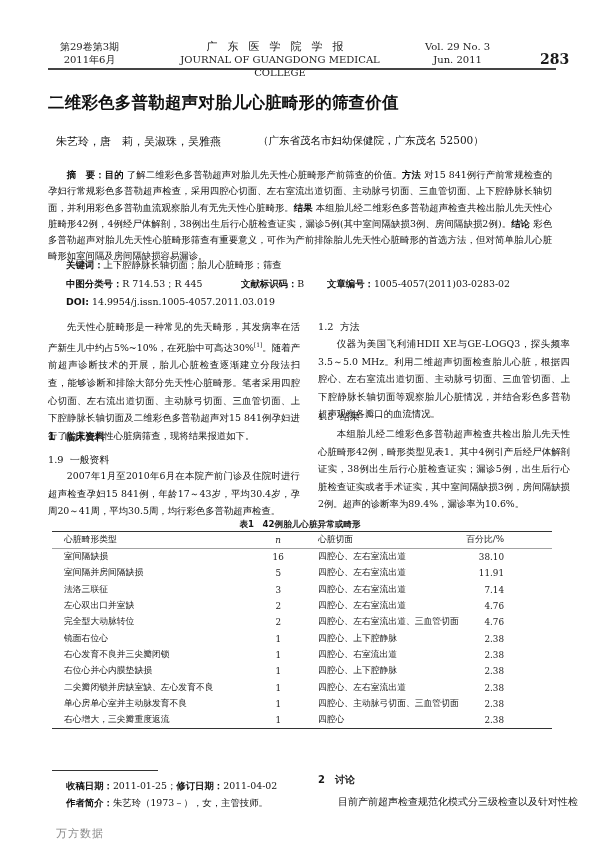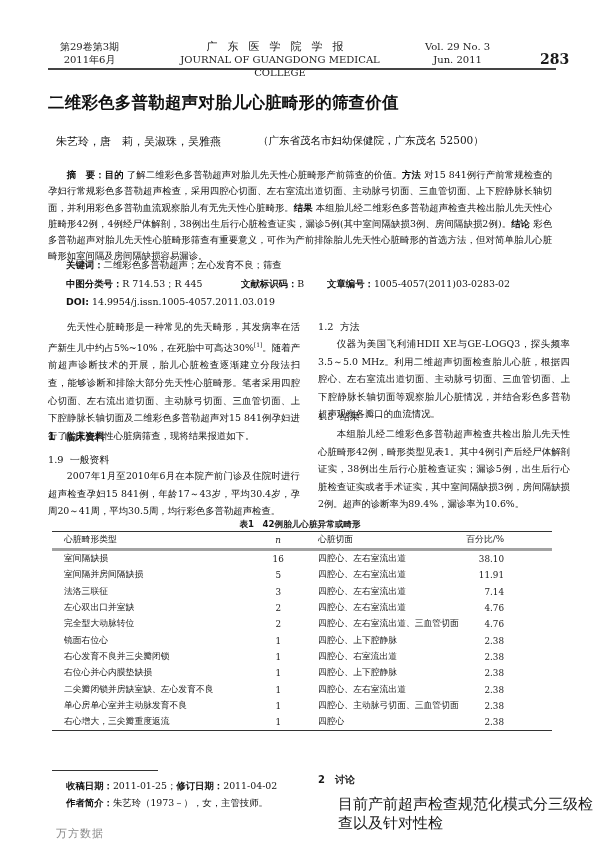--- a/index.html
+++ b/index.html
@@ -34,36 +34,36 @@
   .col-right { left: 318px; width: 252px; }
   .indent { text-indent: 2em; }
   .h1 { font-family: "DejaVu Sans", sans-serif; font-weight: bold; font-size: 10px; }
   .h2 { font-size: 9.8px; }
   .h2 .num { display: inline-block; width: 22px; }
   sup { font-size: 6px; }
 
   .table-caption { left: 48px; top: 519px; width: 504px; text-align: center; font-family: "DejaVu Sans", sans-serif; font-weight: bold; font-size: 8.6px; }
   table.tbl { position: absolute; left: 52px; top: 531px; width: 500px; border-collapse: collapse; font-size: 8.8px; }
   table.tbl th, table.tbl td { padding: 0; height: 16.3px; font-weight: normal; text-align: left; white-space: nowrap; }
-  table.tbl thead tr { border-top: 1.5px solid #333; border-bottom: 3px solid #a3a3a3; }
+  table.tbl thead tr { border-top: 1.5px solid #333; border-bottom: 1px solid #a3a3a3; }
   table.tbl thead th { height: 16px; }
   table.tbl tbody tr:last-child { border-bottom: 1.5px solid #333; }
   table.tbl td.c1, table.tbl th.c1 { padding-left: 12px; width: 180px; }
   table.tbl td.c2, table.tbl th.c2 { width: 95px; text-align: center; }
   table.tbl td.c3, table.tbl th.c3 { padding-left: 0; width: 150px; }
   table.tbl td.c4, table.tbl th.c4 { text-align: right; padding-right: 48px; }
   table.tbl th.c2 { font-style: italic; }
 
   .fn-rule { left: 52px; top: 770px; width: 106px; height: 1px; background: #333; }
   .fn { left: 66px; font-size: 9.4px; color: #111; }
   .fn b { font-family: "DejaVu Sans", sans-serif; font-weight: bold; }
   .fn1 { top: 780px; }
   .fn2 { top: 797px; }
   .disc-head { left: 318px; top: 773px; font-family: "DejaVu Sans", sans-serif; font-weight: bold; font-size: 10px; }
-  .disc-text { left: 338px; top: 795px; font-size: 15px; }
+  .disc-text { left: 338px; top: 795px; font-size: 10px; }
   .watermark { left: 56px; top: 826px; font-size: 11px; color: #888; letter-spacing: 1px; }
 </style>
 </head>
 <body>
 
 <div class="abs hdr hdr-left">
   <div>第29卷第3期</div>
   <div>2011年6月</div>
 </div>
 <div class="abs hdr hdr-center">
@@ -83,21 +83,21 @@
 
 <div class="abs abstract">
   <b>摘　要：</b><b>目的</b>
   <span>了解二维彩色多普勒超声对胎儿先天性心脏畸形产前筛查的价值。</span><b>方法</b>
   <span>对15 841例行产前常规检查的孕妇行常规彩色多普勒超声检查，采用四腔心切面、左右室流出道切面、主动脉弓切面、三血管切面、上下腔静脉长轴切面，并利用彩色多普勒血流观察胎儿有无先天性心脏畸形。</span><b>结果</b>
   <span>本组胎儿经二维彩色多普勒超声检查共检出胎儿先天性心脏畸形42例，4例经尸体解剖，38例出生后行心脏检查证实，漏诊5例(其中室间隔缺损3例、房间隔缺损2例)。</span><b>结论</b>
   <span>彩色多普勒超声对胎儿先天性心脏畸形筛查有重要意义，可作为产前排除胎儿先天性心脏畸形的首选方法，但对简单胎儿心脏畸形如室间隔及房间隔缺损容易漏诊。</span>
 </div>
 
 <div class="abs meta meta-kw">
-  <b>关键词：</b><span>二维彩色多普勒超声；左心发育不良；筛查</span>
+  <b>关键词：</b><span>上下腔静脉长轴切面；胎儿心脏畸形；筛查</span>
 </div>
 <div class="abs meta meta-cls">
   <span style="width:175px"><b>中图分类号：</b><span>R 714.53；R 445</span></span><span style="width:86px"><b>文献标识码：</b><span>B</span></span><span><b>文章编号：</b><span>1005-4057(2011)03-0283-02</span></span>
 </div>
 <div class="abs meta meta-doi">
   <b>DOI:</b> <span>14.9954/j.issn.1005-4057.2011.03.019</span>
 </div>
 
 <div class="abs col col-left" style="top:318px;">
   <div class="indent"><span>先天性心脏畸形是一种常见的先天畸形，其发病率在活产新生儿中约占5%~10%，在死胎中可高达30%</span><sup>[1]</sup><span>。随着产前超声诊断技术的开展，胎儿心脏检查逐渐建立分段法扫查，能够诊断和排除大部分先天性心脏畸形。笔者采用四腔心切面、左右流出道切面、主动脉弓切面、三血管切面、上下腔静脉长轴切面及二维彩色多普勒超声对15 841例孕妇进行了胎儿先天性心脏病筛查，现将结果报道如下。</span></div>

